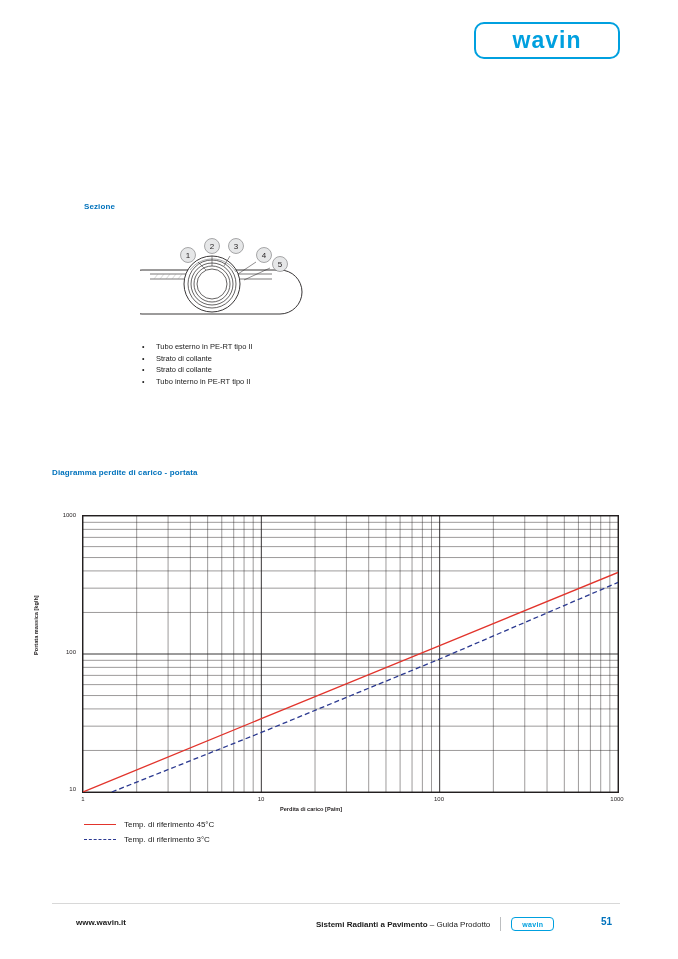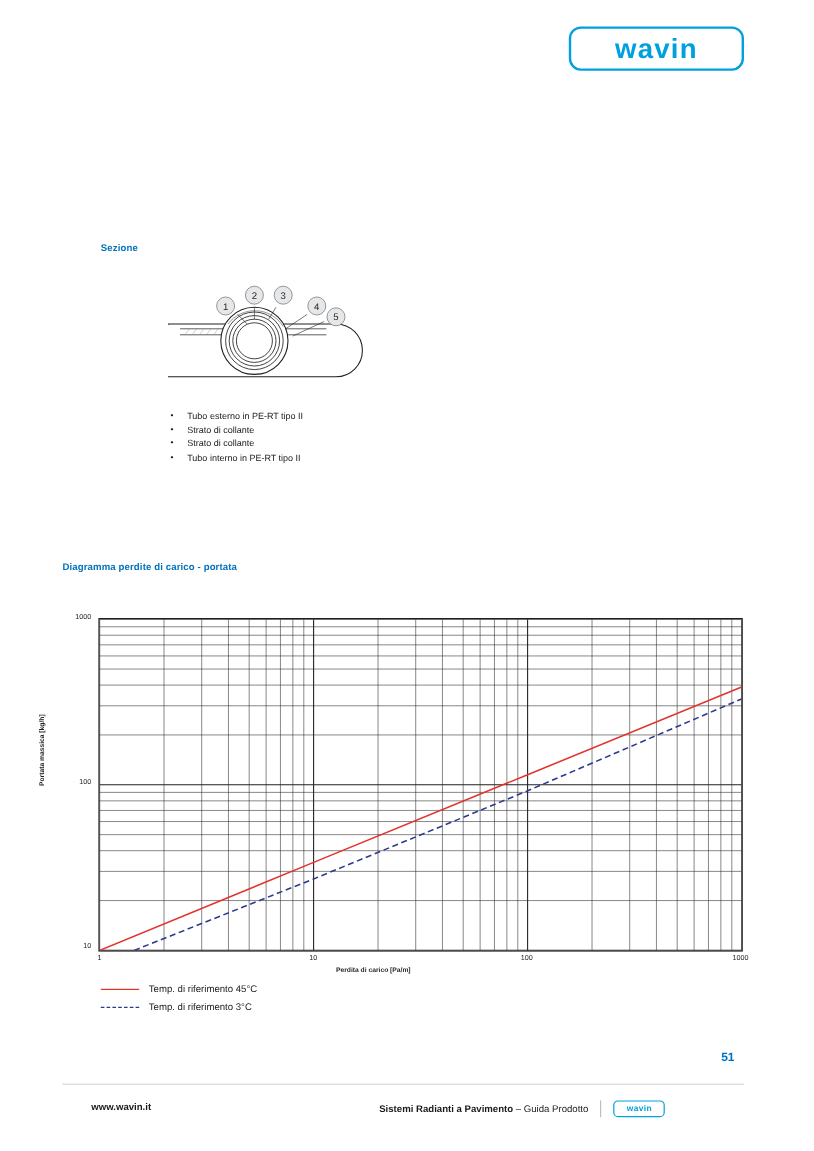--- a/index.html
+++ b/index.html
@@ -199,21 +199,21 @@
     box-sizing: border-box;
   }
   .footer-logo span {
     color: #00a0df;
     font-size: 7px;
     font-weight: bold;
     letter-spacing: 0.3px;
   }
   #page-number {
     position: absolute;
-    top: 876px;
+    top: 916px;
     left: 601px;
     font-size: 10px;
     font-weight: bold;
     color: #0072bc;
   }
 </style>
 </head>
 <body>
 
 <div class="logo-wrap">

